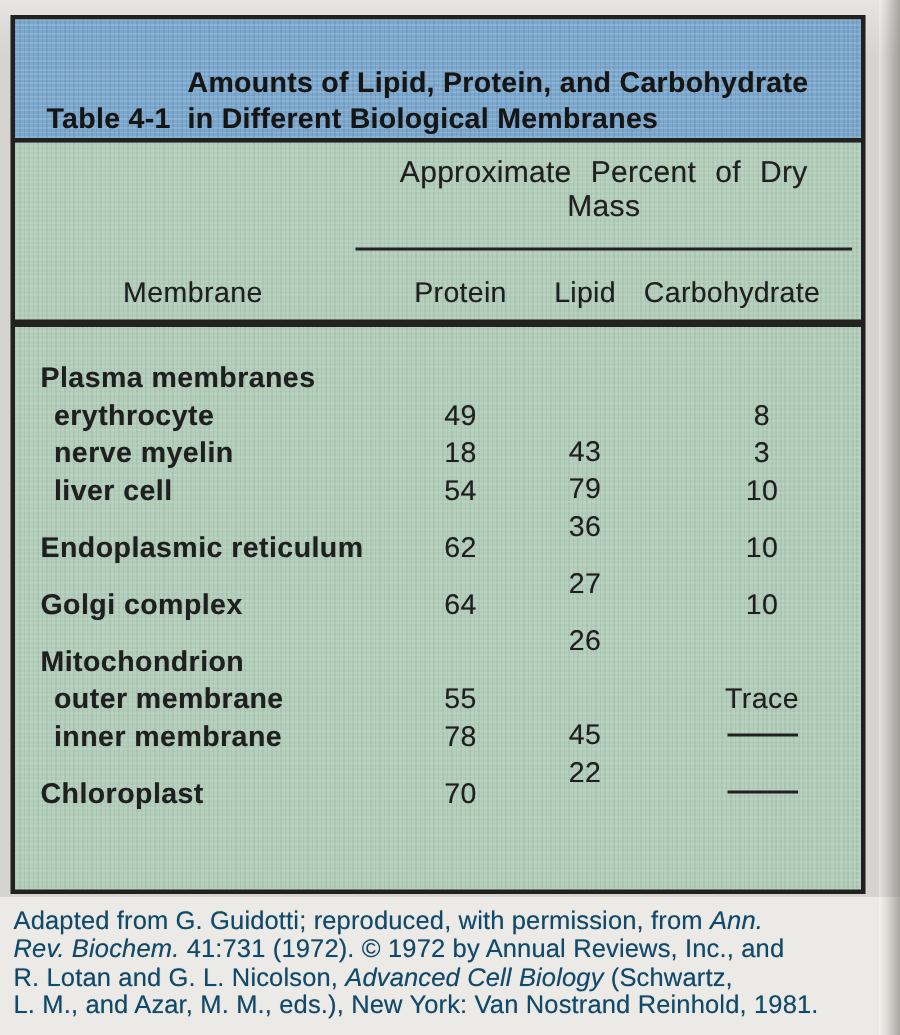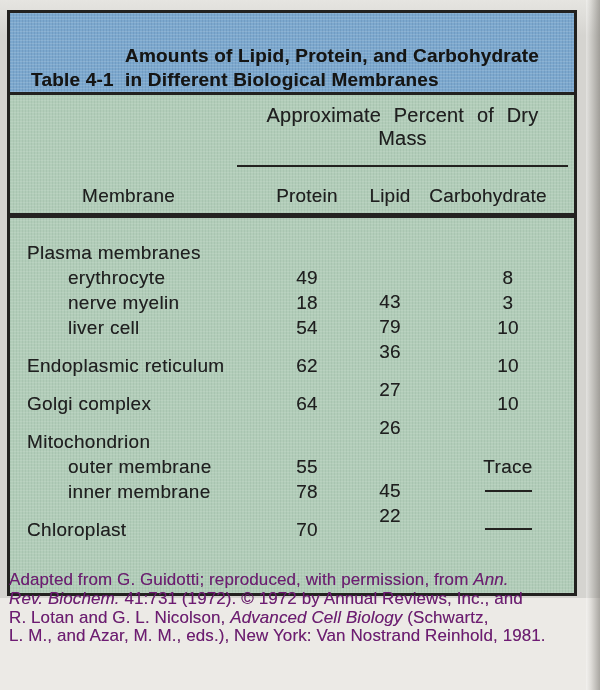--- a/index.html
+++ b/index.html
@@ -46,30 +46,30 @@
   .spanner-rule{position:absolute;left:227px;top:152px;width:331px;height:2px;background:#232220;}
   .membrane-label{position:absolute;left:72px;top:172px;font-size:19px;letter-spacing:0.3px;}
   .colhead{position:absolute;top:172px;font-size:19px;letter-spacing:0.2px;text-align:center;}
   .ch-protein{left:240px;width:114px;}
   .ch-lipid{left:343px;width:74px;}
   .ch-carb{left:408px;width:140px;}
   .header-rule{position:absolute;left:0;top:200px;width:100%;height:5px;background:#232220;}
   .rows{position:absolute;left:0;top:227px;right:0;}
   .row{position:relative;height:25px;font-size:19px;line-height:25px;letter-spacing:0.3px;}
   .row.gap{margin-top:13px;}
-  .row .name{display:block;padding-left:17px;}
-  .row.ind .name{padding-left:58px;}
+  .row .name{display:block;padding-left:17px;font-weight:bold;}
+  .row.ind .name{padding-left:26px;}
   .cell{position:absolute;top:0;text-align:center;}
   .c-protein{left:240px;width:114px;}
   .c-lipid{left:343px;width:74px;margin-top:24px;}
   .c-carb{left:428px;width:140px;}
   .dash{display:inline-block;width:47px;height:0;border-top:2.5px solid #232220;vertical-align:middle;margin-bottom:3px;}
   .caption{
-    position:absolute;left:9px;top:571px;width:589px;
-    font-size:17px;line-height:18.8px;color:#701a75;letter-spacing:0.1px;
+    position:absolute;left:9px;top:605px;width:589px;
+    font-size:17px;line-height:18.8px;color:#0c4a6e;letter-spacing:0.1px;
   }
   .caption i{font-style:italic;}
   .t{ text-shadow:0 0 0.5px rgba(30,30,30,0.45); }
 </style>
 </head>
 <body>
 
 <div class="upper-bg"></div>
 <div class="lower-bg"></div>
 

